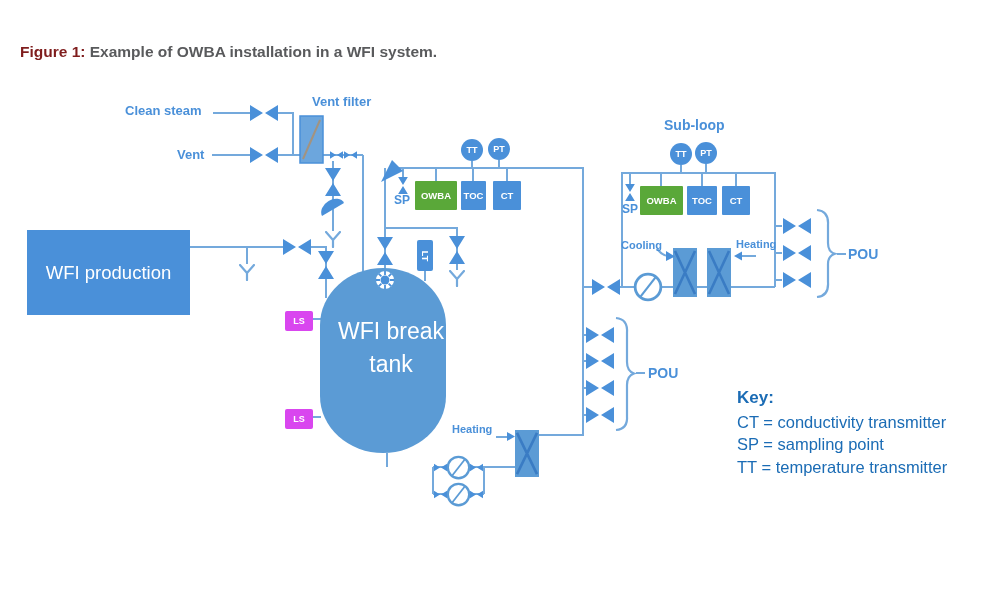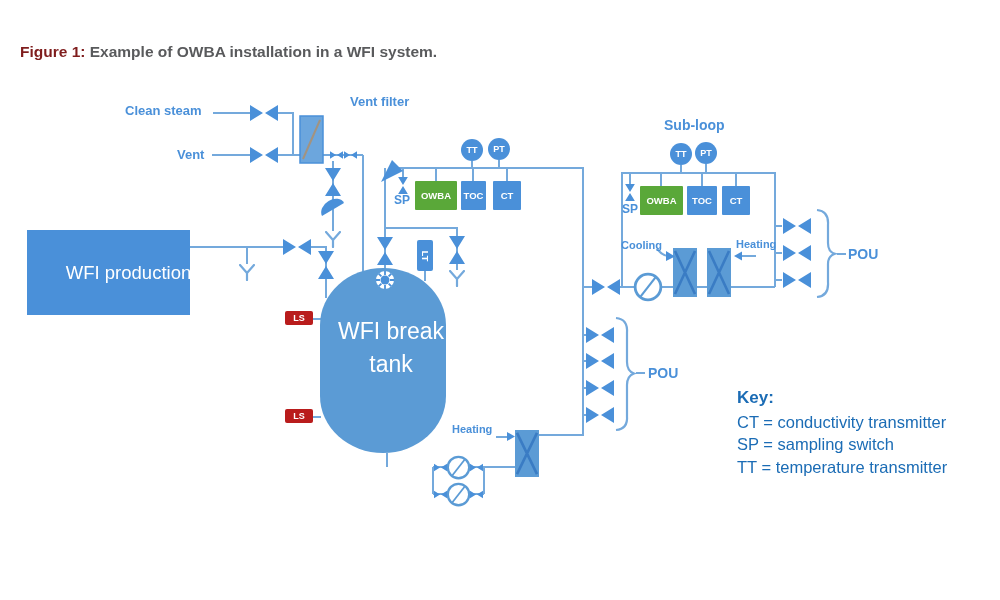--- a/index.html
+++ b/index.html
@@ -11,24 +11,24 @@
   .caption .fig{color:#7f1d1d;}
   .dlbl{color:#4a90d9;font-weight:bold;font-size:13px;}
   .sm{font-size:11px;}
   .md{font-size:14px;}
   .sp{font-size:12px;}
   .wbox{position:absolute;display:flex;align-items:center;justify-content:center;
         color:#fff;font-weight:bold;text-align:center;}
   .inst{width:22px;height:22px;border-radius:50%;background:#4a90d9;font-size:9px;}
   .ibox{height:29px;background:#4a90d9;font-size:9.5px;border-radius:1px;}
   .green{background:#5aa839;}
-  .lsbox{width:28px;height:14px;background:#b91c1c;font-size:9px;border-radius:2px;}
+  .lsbox{width:28px;height:20px;background:#d946ef;font-size:9px;border-radius:2px;}
   .ltbox{width:16px;height:31px;background:#4a90d9;font-size:9px;border-radius:2px;}
   .ltbox span{transform:rotate(90deg);display:block;}
-  .prod{left:27px;top:230px;width:163px;height:85px;font-size:18.5px;font-weight:normal;margin-left:20px;}
+  .prod{left:27px;top:230px;width:163px;height:85px;font-size:18.5px;font-weight:normal;}
   .tank{left:320px;top:268px;width:142px;height:185px;font-size:23px;line-height:1.4;
         padding-bottom:26px;box-sizing:border-box;white-space:normal;font-weight:normal;
         padding-left:8px;padding-right:8px;}
   .key{left:737px;top:342px;color:#1b6cb5;font-size:16.5px;line-height:22.6px;margin-top:45px;}
   .key .ktitle{font-weight:bold;font-size:17px;margin-bottom:1px;}
 </style>
 </head>
 <body>
 
 <div class="canvas">
@@ -165,21 +165,21 @@
       <path d="M616,318 Q628,319 627,333 L627,362 Q627,371 634,373.5 Q627,376 627,385 L627,416 Q628,429 616,430"></path>
     </g>
   </svg>
 
   <div class="txt caption">
     <span class="fig">Figure 1:</span><span> Example of OWBA installation in a WFI system.</span>
   </div>
 
   <div class="txt dlbl" style="left:125px;top:103px;">Clean steam</div>
   <div class="txt dlbl" style="left:177px;top:147px;">Vent</div>
-  <div class="txt dlbl" style="left:312px;top:94px;margin-left:38px;">Vent filter</div>
+  <div class="txt dlbl" style="left:312px;top:94px;">Vent filter</div>
 
   <div class="wbox prod">WFI production</div>
   <div class="wbox tank">WFI break tank</div>
 
   <div class="txt dlbl sp" style="left:394px;top:193px;">SP</div>
   <div class="txt dlbl sp" style="left:622px;top:202px;">SP</div>
 
   <div class="txt dlbl md" style="left:664px;top:117px;">Sub-loop</div>
   <div class="txt dlbl sm" style="left:621px;top:239px;">Cooling</div>
   <div class="txt dlbl sm" style="left:736px;top:238px;">Heating</div>
@@ -202,17 +202,17 @@
 
   <div class="wbox lsbox" style="left:285px;top:311px;">LS</div>
   <div class="wbox lsbox" style="left:285px;top:409px;">LS</div>
   <div class="wbox ltbox" style="left:417px;top:240px;">
       <span>LT</span>
     </div>
 
   <div class="txt key">
     <div class="ktitle">Key:</div>
     <div>CT = conductivity transmitter</div>
-    <div>SP = sampling switch</div>
+    <div>SP = sampling point</div>
     <div>TT = temperature transmitter</div>
   </div>
 
 </div>
 
 </body></html>

